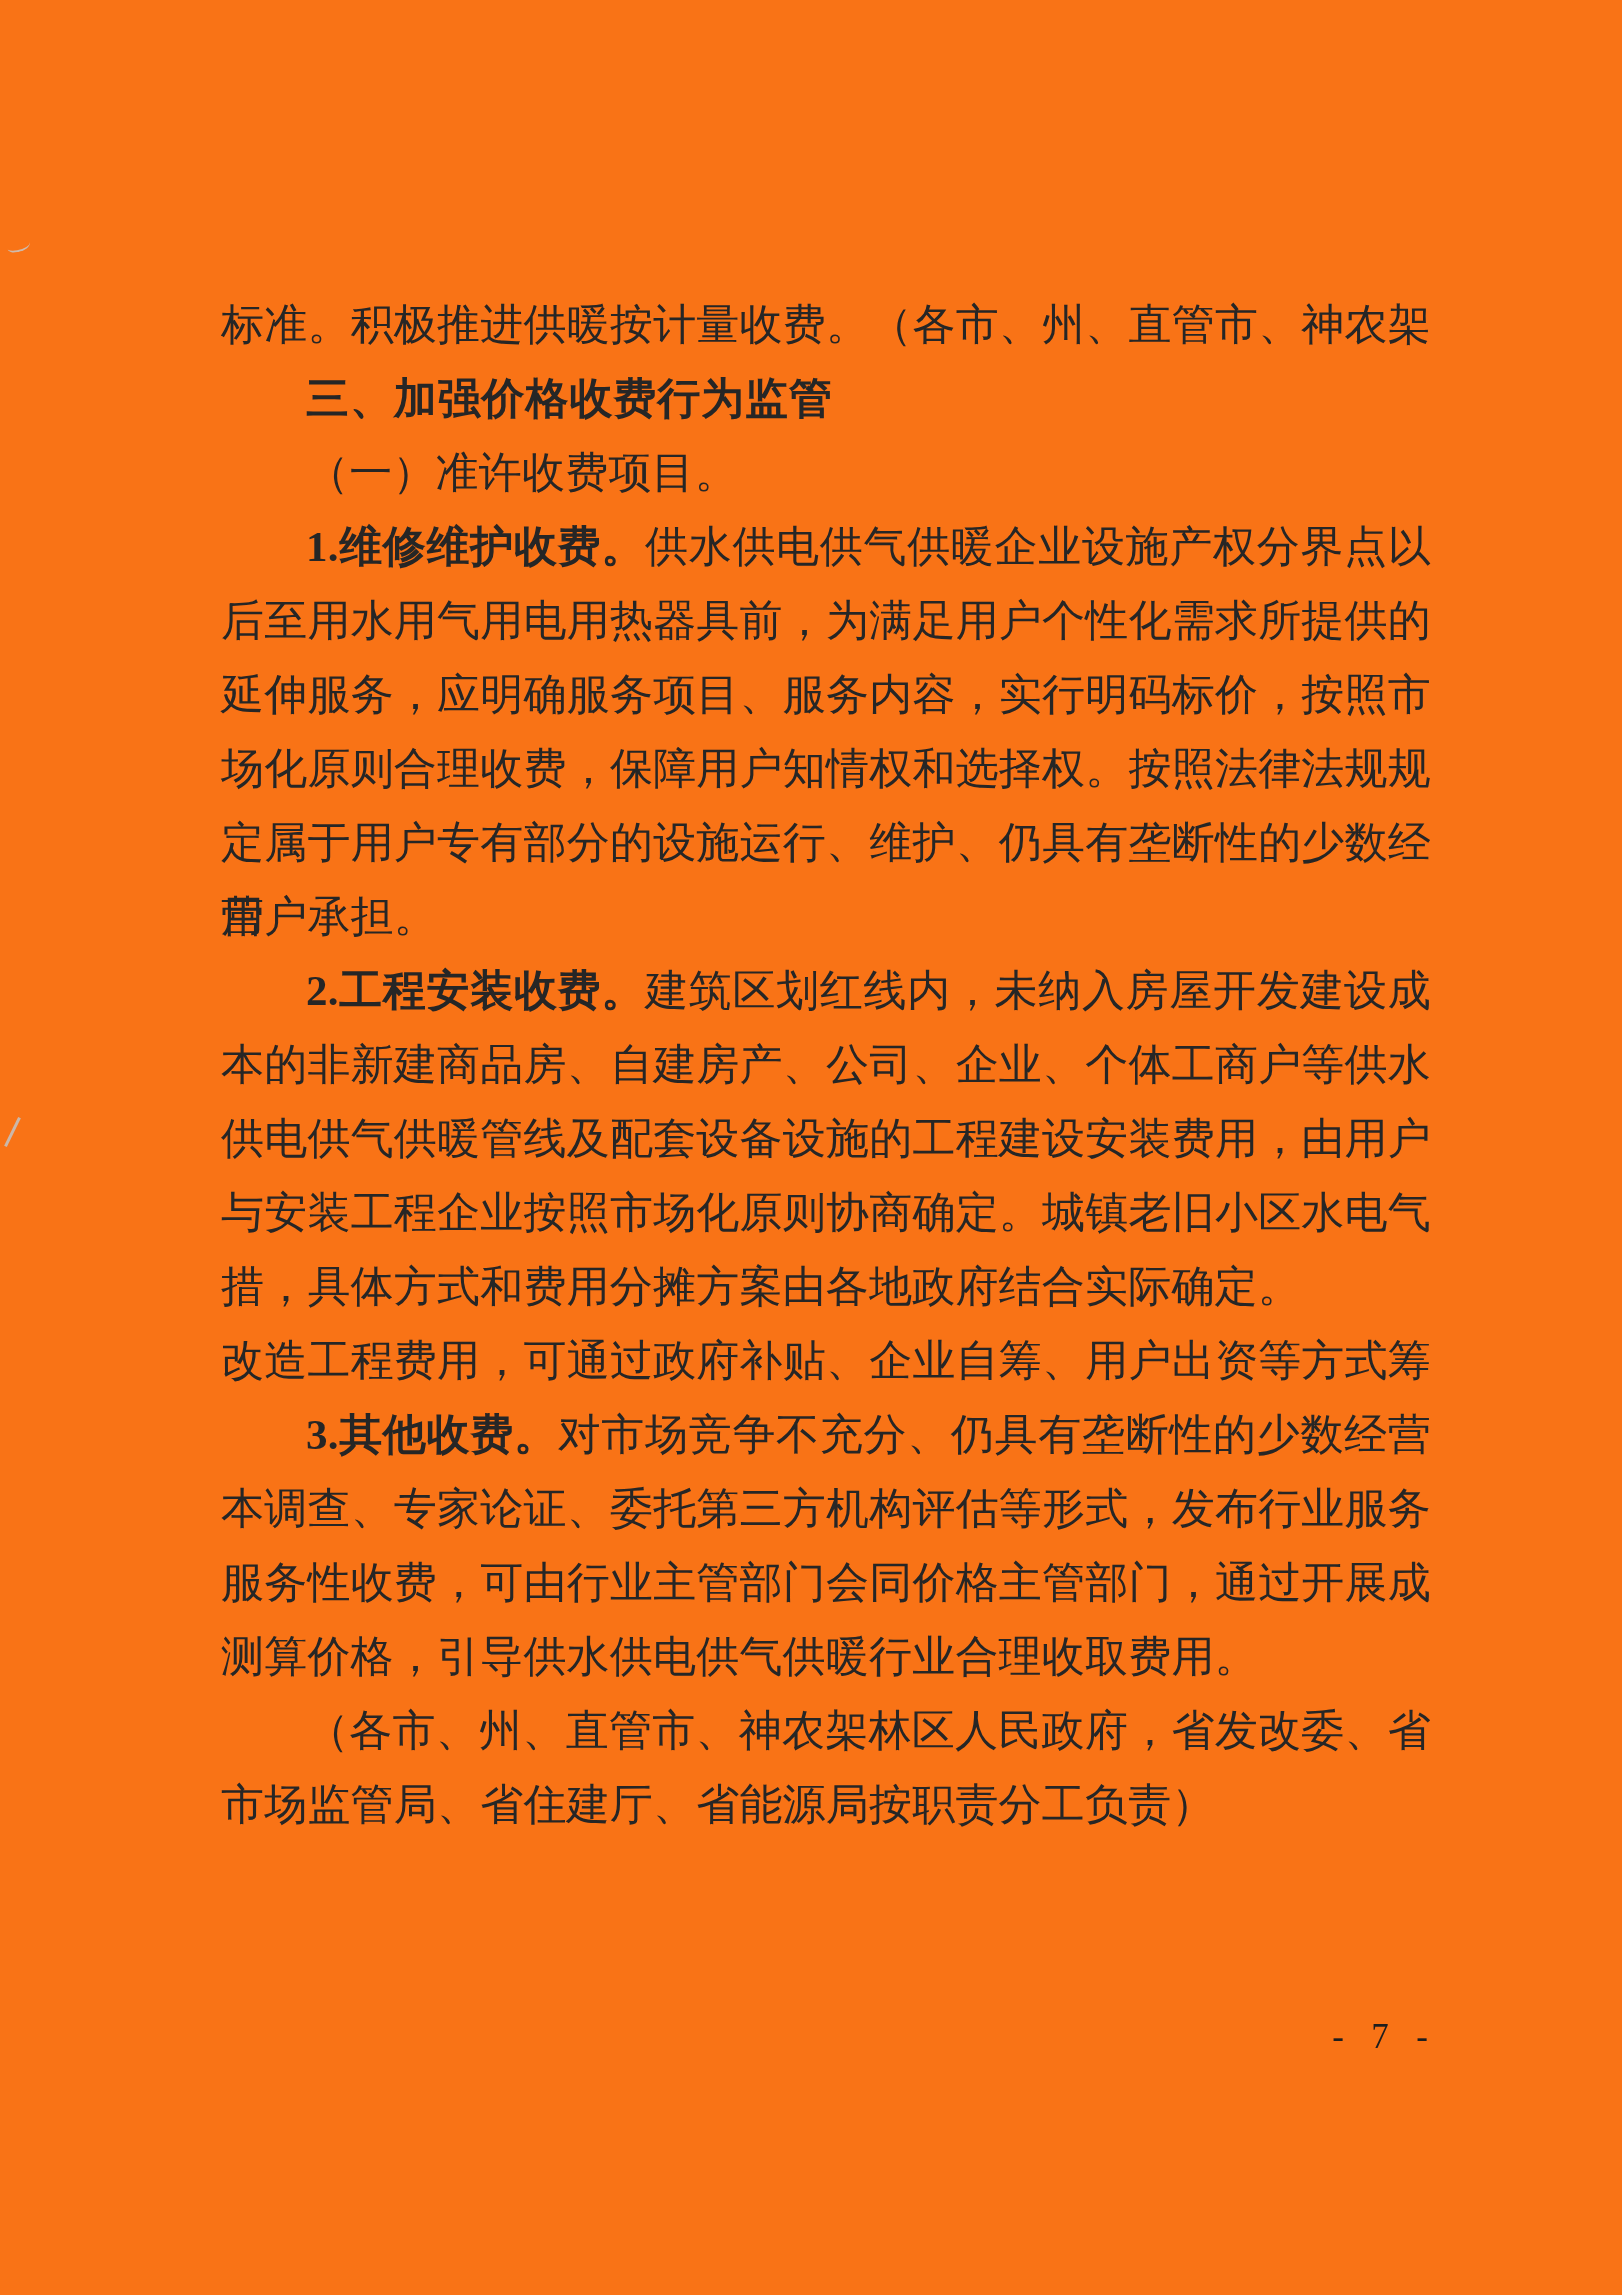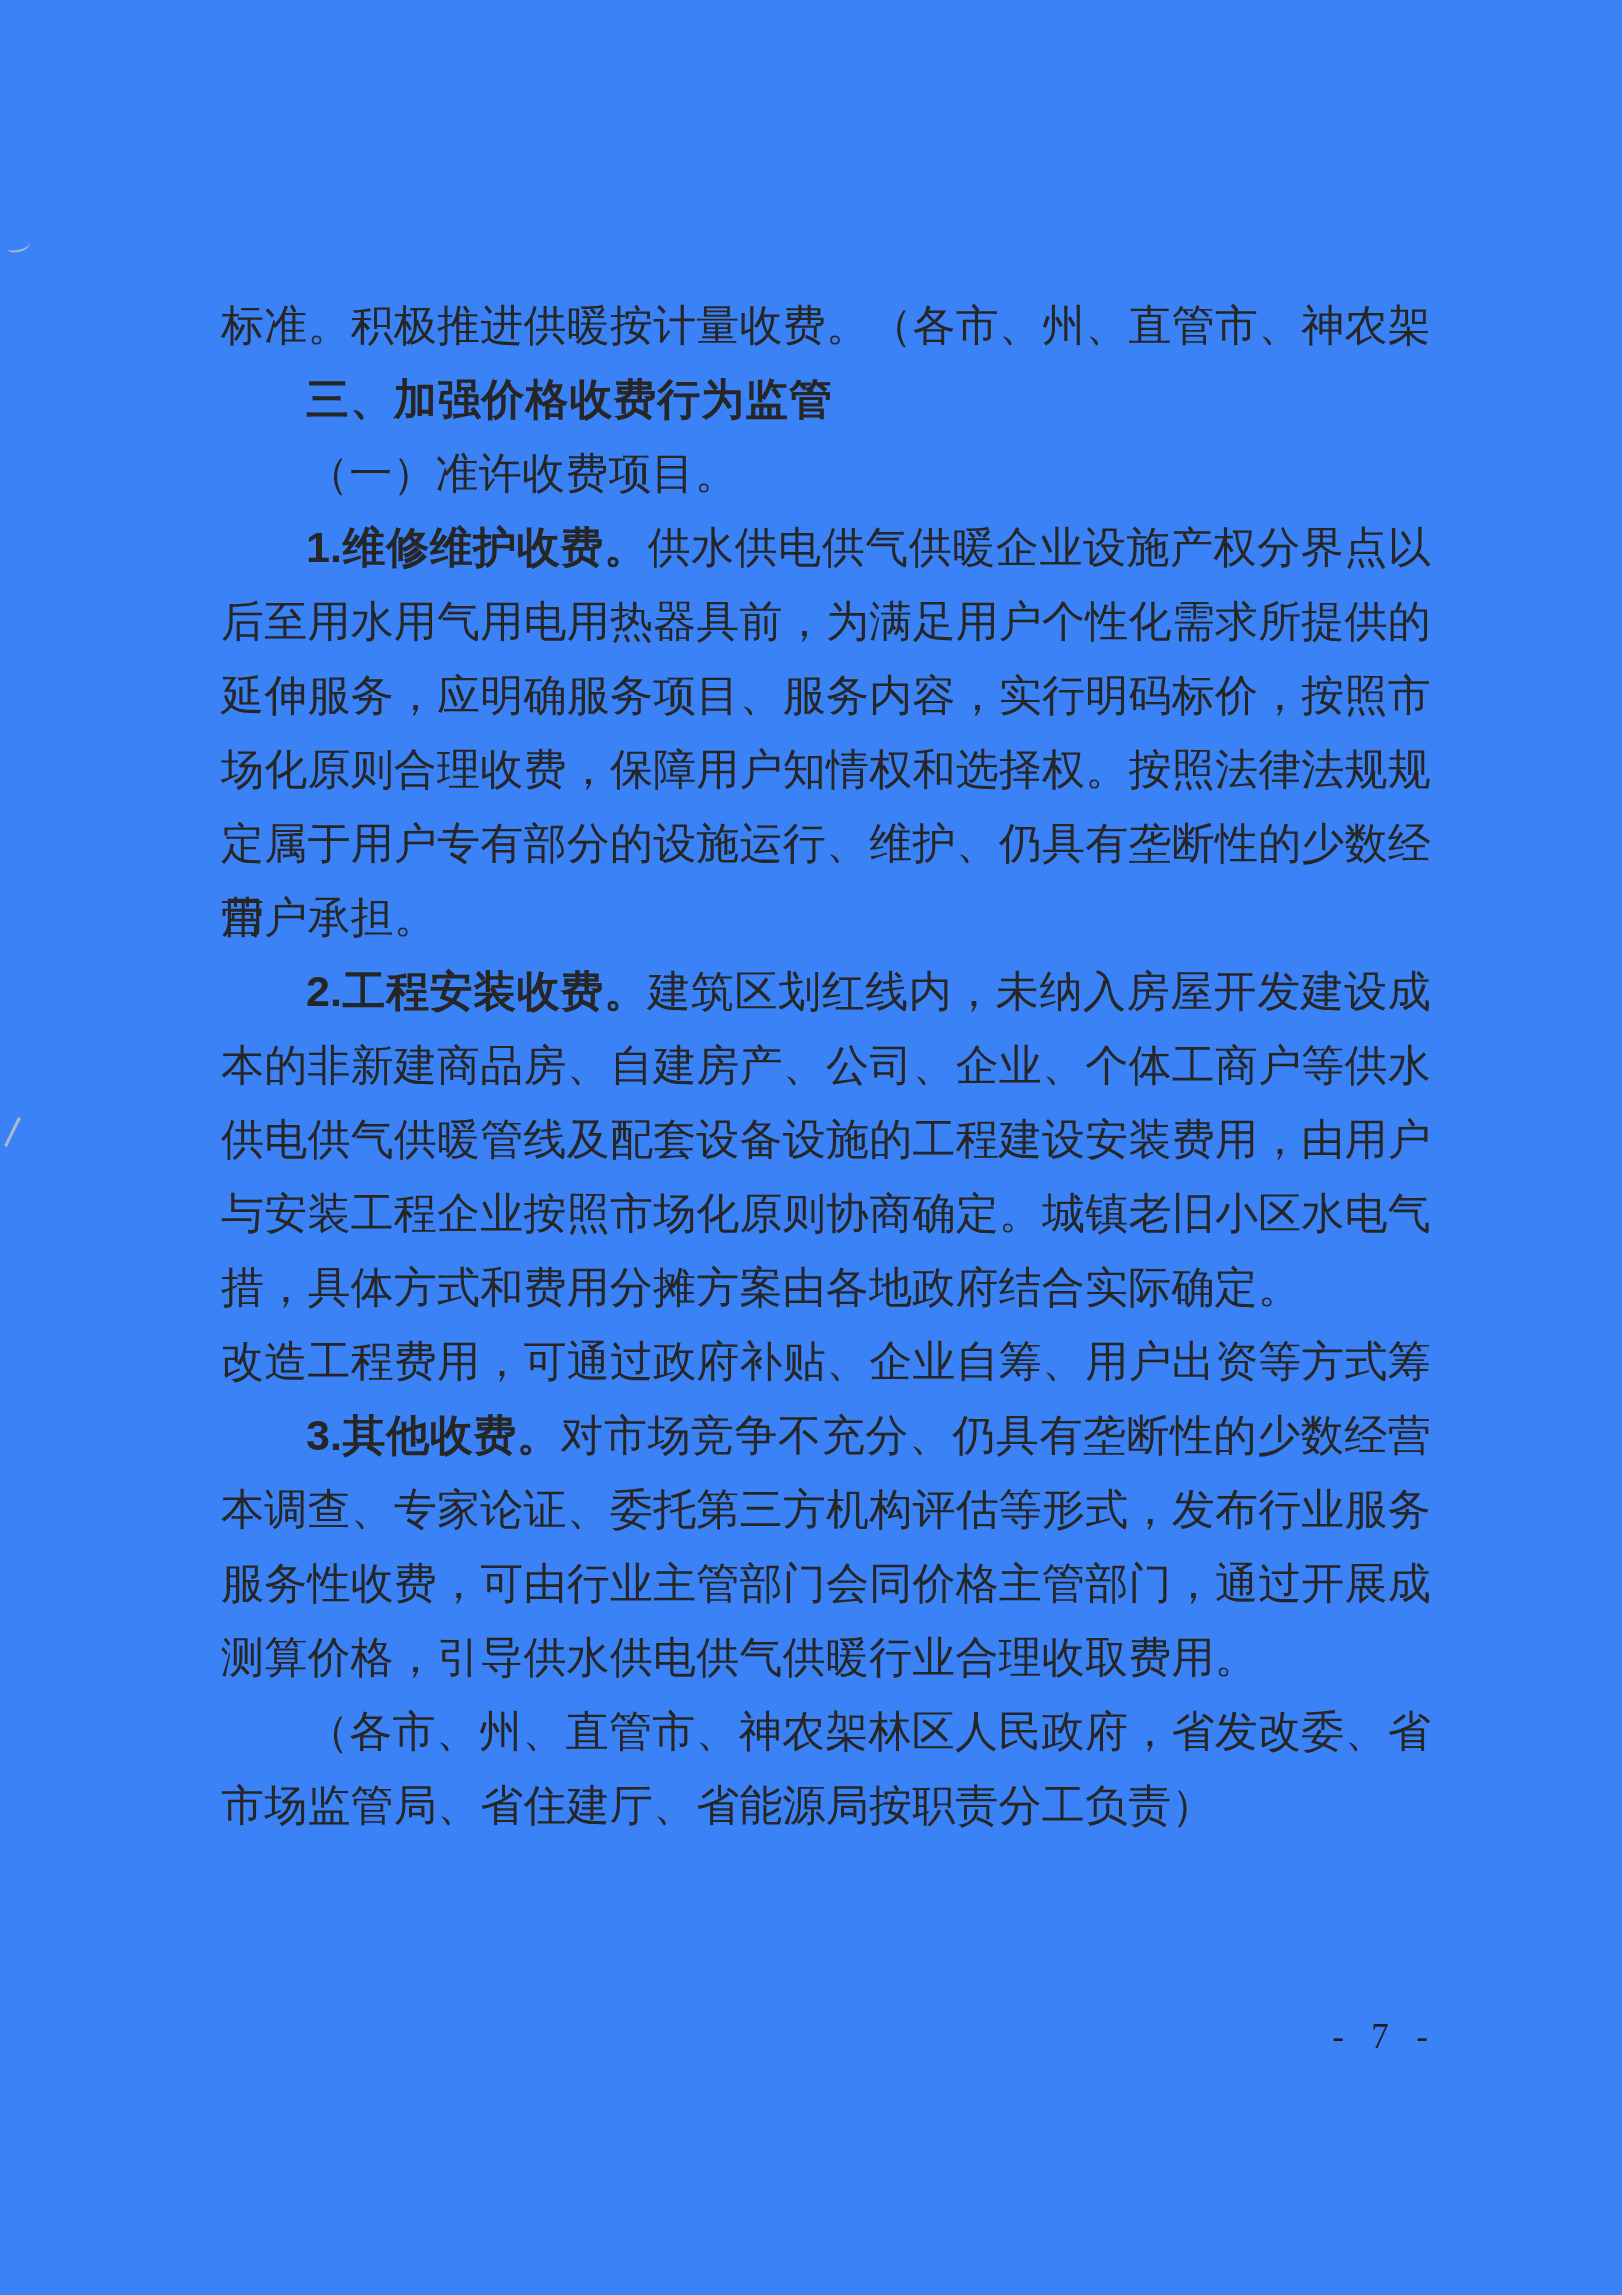--- a/index.html
+++ b/index.html
@@ -1,41 +1,41 @@
 <!DOCTYPE html>
 <html style="font-size:14px"><head>
 <meta charset="utf-8">
 <title>Document</title>
 <style>
   html,body { margin:0; padding:0; }
   .page {
     position:relative;
     width:1622px; height:2295px;
-    background:#3b82f6;
+    background:#f97316;
     color:#262626;
     font-family:"Liberation Serif", serif;
     overflow:hidden;
   }
   .textblock {
     position:absolute;
     left:221px; top:288px;
     width:1210px;
   }
   .line {
     height:74px;
     line-height:74px;
     font-size:43px;
     text-align:justify;
     letter-spacing:0.2px;
   }
   .fill { text-align-last:justify; }
   .indent { text-indent:85px; }
   .line b.lead {
     font-weight:700;
-    font-family:Liberation Sans, sans-serif;
+    font-family:Liberation Serif, serif;
   }
   .heading b.lead { letter-spacing:0.9px; }
   .pageno {
     position:absolute;
     top:2017px; right:188px;
     font-size:35px;
     letter-spacing:6.2px;
     word-spacing:6.2px;
     color:#1e1e1e;
     font-family:"Liberation Serif", serif;

